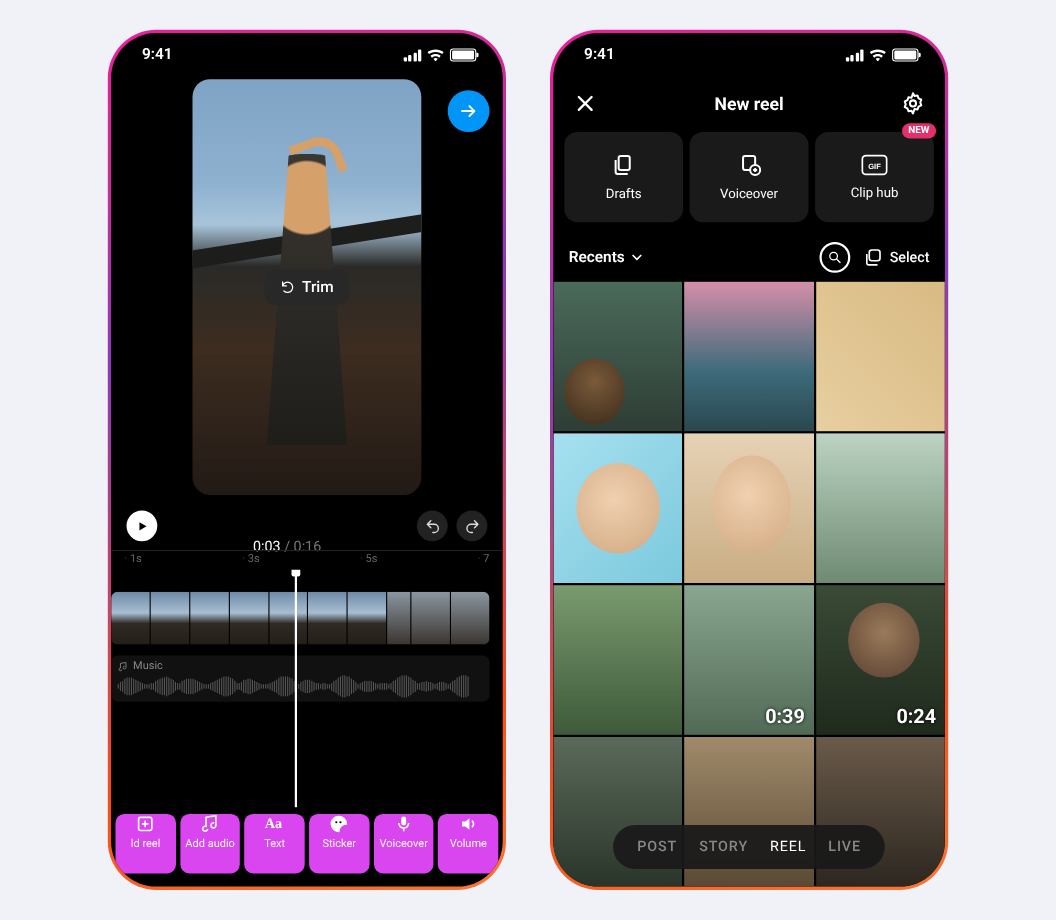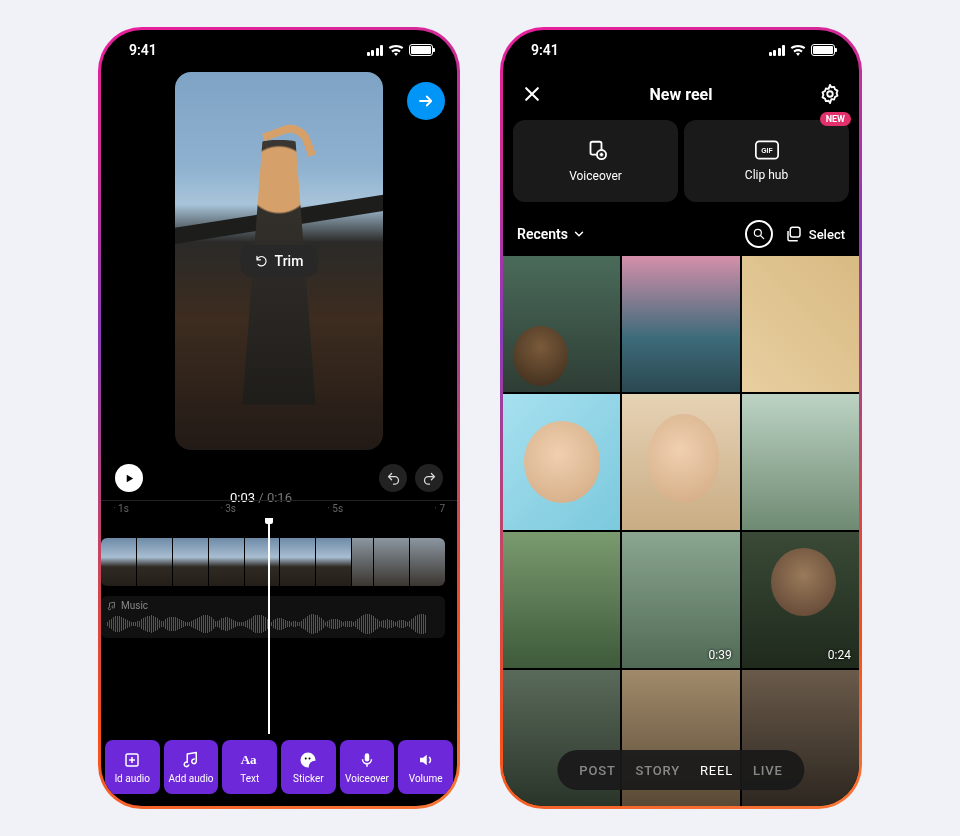--- a/index.html
+++ b/index.html
@@ -126,24 +126,24 @@
   .playhead { position:absolute; top:0; bottom:0; left:47%; width:2px; background:#fff; }
   .playhead::before { content:""; position:absolute; top:-2px; left:-3px; width:8px; height:8px; background:#fff; border-radius:2px; }
 
   .toolbar {
     display:flex; gap:4px;
     padding: 6px 4px 12px 4px;
     flex-shrink:0;
   }
   .tool {
     flex:1;
-    background:#6d28d9;
+    background:#d946ef;
     border-radius:8px;
     height:54px;
-    display:flex; flex-direction:column; align-items:center; justify-content:center;
+    display:flex; flex-direction:column; align-items:center; 
     font-size:10px; gap:4px;
   }
   .tool svg, .tool .ico { width:18px; height:18px; }
 
   
   .header {
     height:44px; display:flex; align-items:center; justify-content:space-between;
     padding:0 16px; flex-shrink:0; margin-top:2px;
   }
   .header h1 { font-size:16px; font-weight:700; }
@@ -169,21 +169,21 @@
   }
   .gallery-head .left { display:flex; align-items:center; gap:4px; }
   .gallery-head .right { display:flex; align-items:center; gap:12px; }
   .select-chip { display:flex; align-items:center; gap:6px; font-weight:500; font-size:13px; }
 
   .gallery {
     flex:1; display:grid; grid-template-columns:repeat(3,1fr);
     gap:2px; overflow:hidden; position:relative;
   }
   .thumb { position:relative; background:#333; }
-  .thumb .dur { position:absolute; bottom:6px; right:8px; font-size:12px; font-weight:400; text-shadow:0 0 3px #000;text-align:right; }
+  .thumb .dur { position:absolute; bottom:6px; right:8px; font-size:18px; font-weight:700; text-shadow:0 0 3px #000;text-align:right; }
   
   .tA{background:linear-gradient(180deg,#4a6b5a,#2e3d35)}
   .tB{background:linear-gradient(180deg,#d58faa,#3d6b7a 60%,#2a4850)}
   .tC{background:linear-gradient(45deg,#e8cfa0,#d8ba83)}
   .tD{background:linear-gradient(135deg,#a6e0ef,#7cc9dd);}
   .tE{background:linear-gradient(180deg,#e6d2b5,#c9ad84)}
   .tF{background:linear-gradient(180deg,#bcd3c3,#6f8a73)}
   .tG{background:linear-gradient(180deg,#7a9a6f,#3e5a3a)}
   .tH{background:linear-gradient(180deg,#8aa590,#506a55)}
   .tI{background:linear-gradient(180deg,#3a4a36,#1f2a1d)}
@@ -459,21 +459,21 @@
       </div>
       <div class="playhead"></div>
     </div>
 
     <div class="toolbar">
       <div class="tool">
         <svg class="ico" viewBox="0 0 24 24">
             <rect x="4" y="4" width="16" height="16" rx="2" stroke="#fff" stroke-width="2" fill="none"></rect>
             <path d="M12 8v8M8 12h8" stroke="#fff" stroke-width="2"></path>
           </svg>
-        <span>ld audio</span>
+        <span>ld reel</span>
       </div>
       <div class="tool">
         <svg class="ico" viewBox="0 0 24 24">
             <path d="M9 18a3 3 0 1 1-2-3V4l12-2v12a3 3 0 1 1-2-3" stroke="#fff" stroke-width="2" fill="none" stroke-linejoin="round"></path>
           </svg>
         <span>Add audio</span>
       </div>
       <div class="tool">
         <span class="ico" style="font-weight:700;font-size:13px;line-height:18px;font-family:serif">Aa</span>
         <span>Text</span>
@@ -535,20 +535,27 @@
         <svg width="22" height="22" viewBox="0 0 24 24">
             <circle cx="12" cy="12" r="3" stroke="#fff" stroke-width="2" fill="none"></circle>
             <path d="M12 2l1.5 2.6 3-.4 1 2.8 2.7 1.3-1 2.8 1 2.8-2.7 1.3-1 2.8-3-.4L12 22l-1.5-2.6-3 .4-1-2.8L3.8 15.7l1-2.8-1-2.8L6.5 8.8l1-2.8 3 .4z" stroke="#fff" stroke-width="2" fill="none" stroke-linejoin="round"></path>
           </svg>
       </div>
     </div>
 
     <div class="source-row">
       <div class="source">
         <svg width="22" height="22" viewBox="0 0 24 24">
+            <rect x="7" y="3" width="11" height="14" rx="2" stroke="#fff" stroke-width="2" fill="none"></rect>
+            <path d="M4 7v12a2 2 0 0 0 2 2h10" stroke="#fff" stroke-width="2" fill="none"></path>
+          </svg>
+        <span>Drafts</span>
+      </div>
+      <div class="source">
+        <svg width="22" height="22" viewBox="0 0 24 24">
             <rect x="6" y="3" width="12" height="14" rx="2" stroke="#fff" stroke-width="2" fill="none"></rect>
             <circle cx="18" cy="17" r="5" stroke="#fff" stroke-width="2" fill="#1a1a1a"></circle>
             <path d="M18 15v4M16 17h4" stroke="#fff" stroke-width="2"></path>
           </svg>
         <span>Voiceover</span>
       </div>
       <div class="source">
         <div class="badge-new">NEW</div>
         <svg width="24" height="20" viewBox="0 0 28 22">
             <rect x="1" y="1" width="26" height="20" rx="4" stroke="#fff" stroke-width="2" fill="none"></rect>

